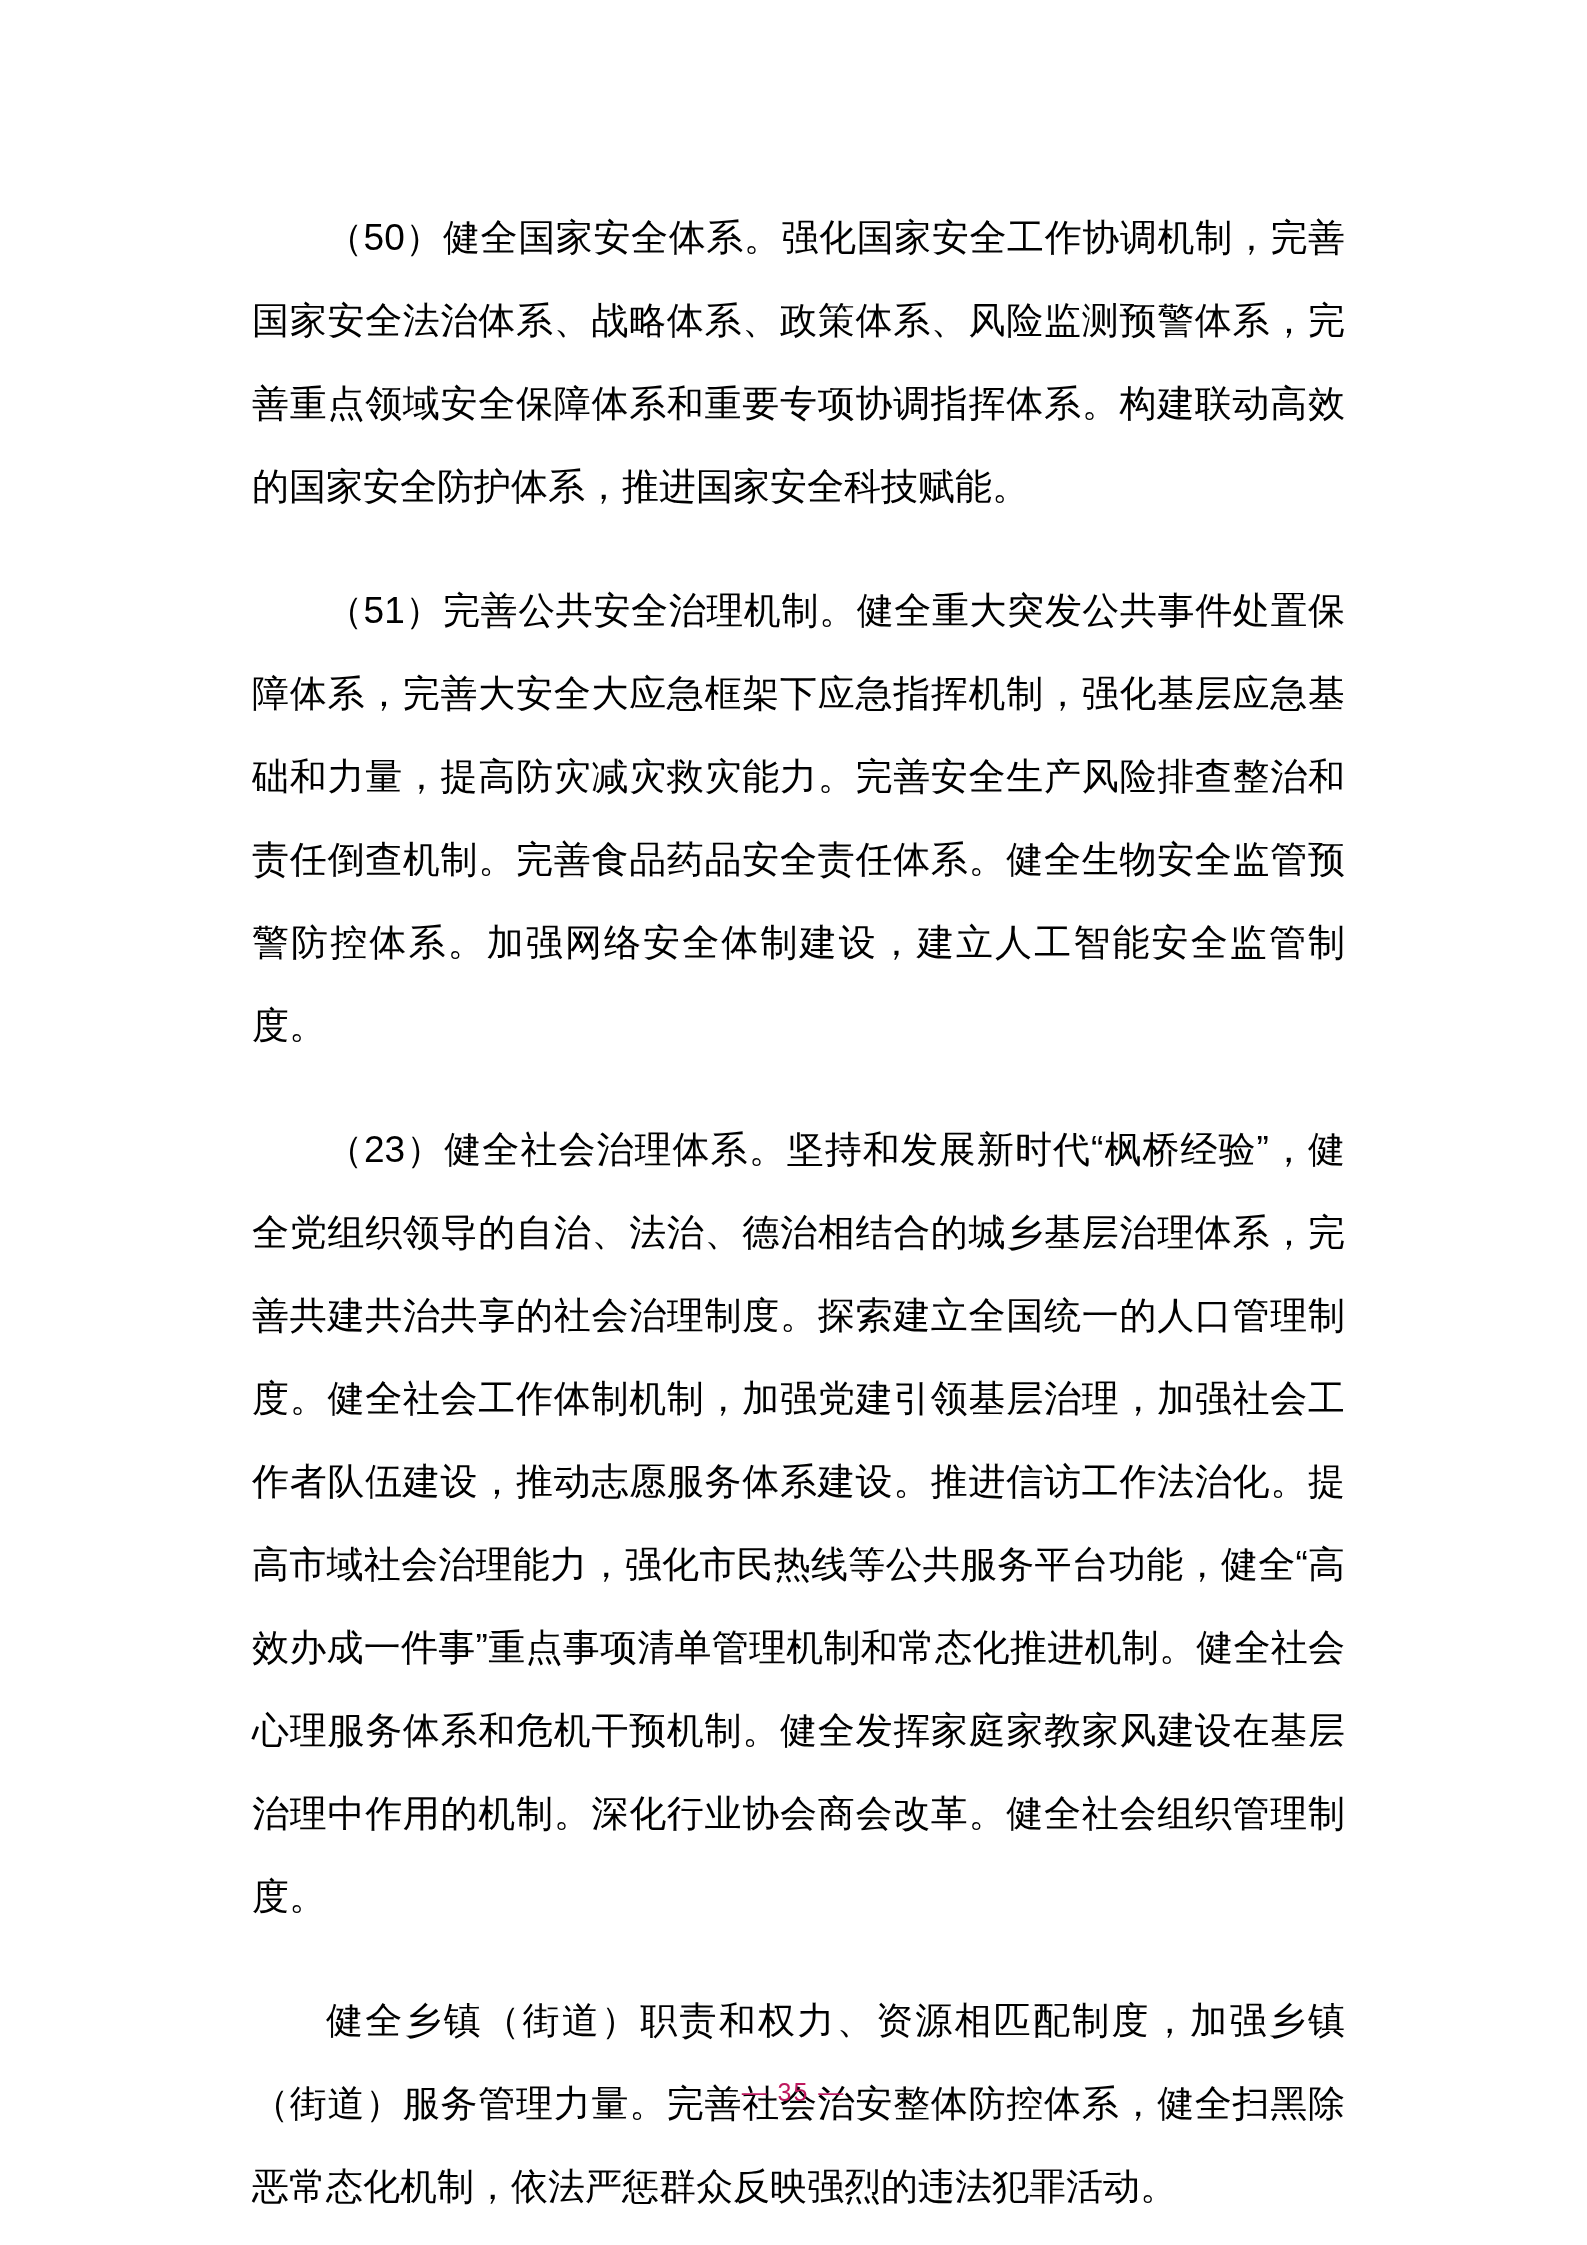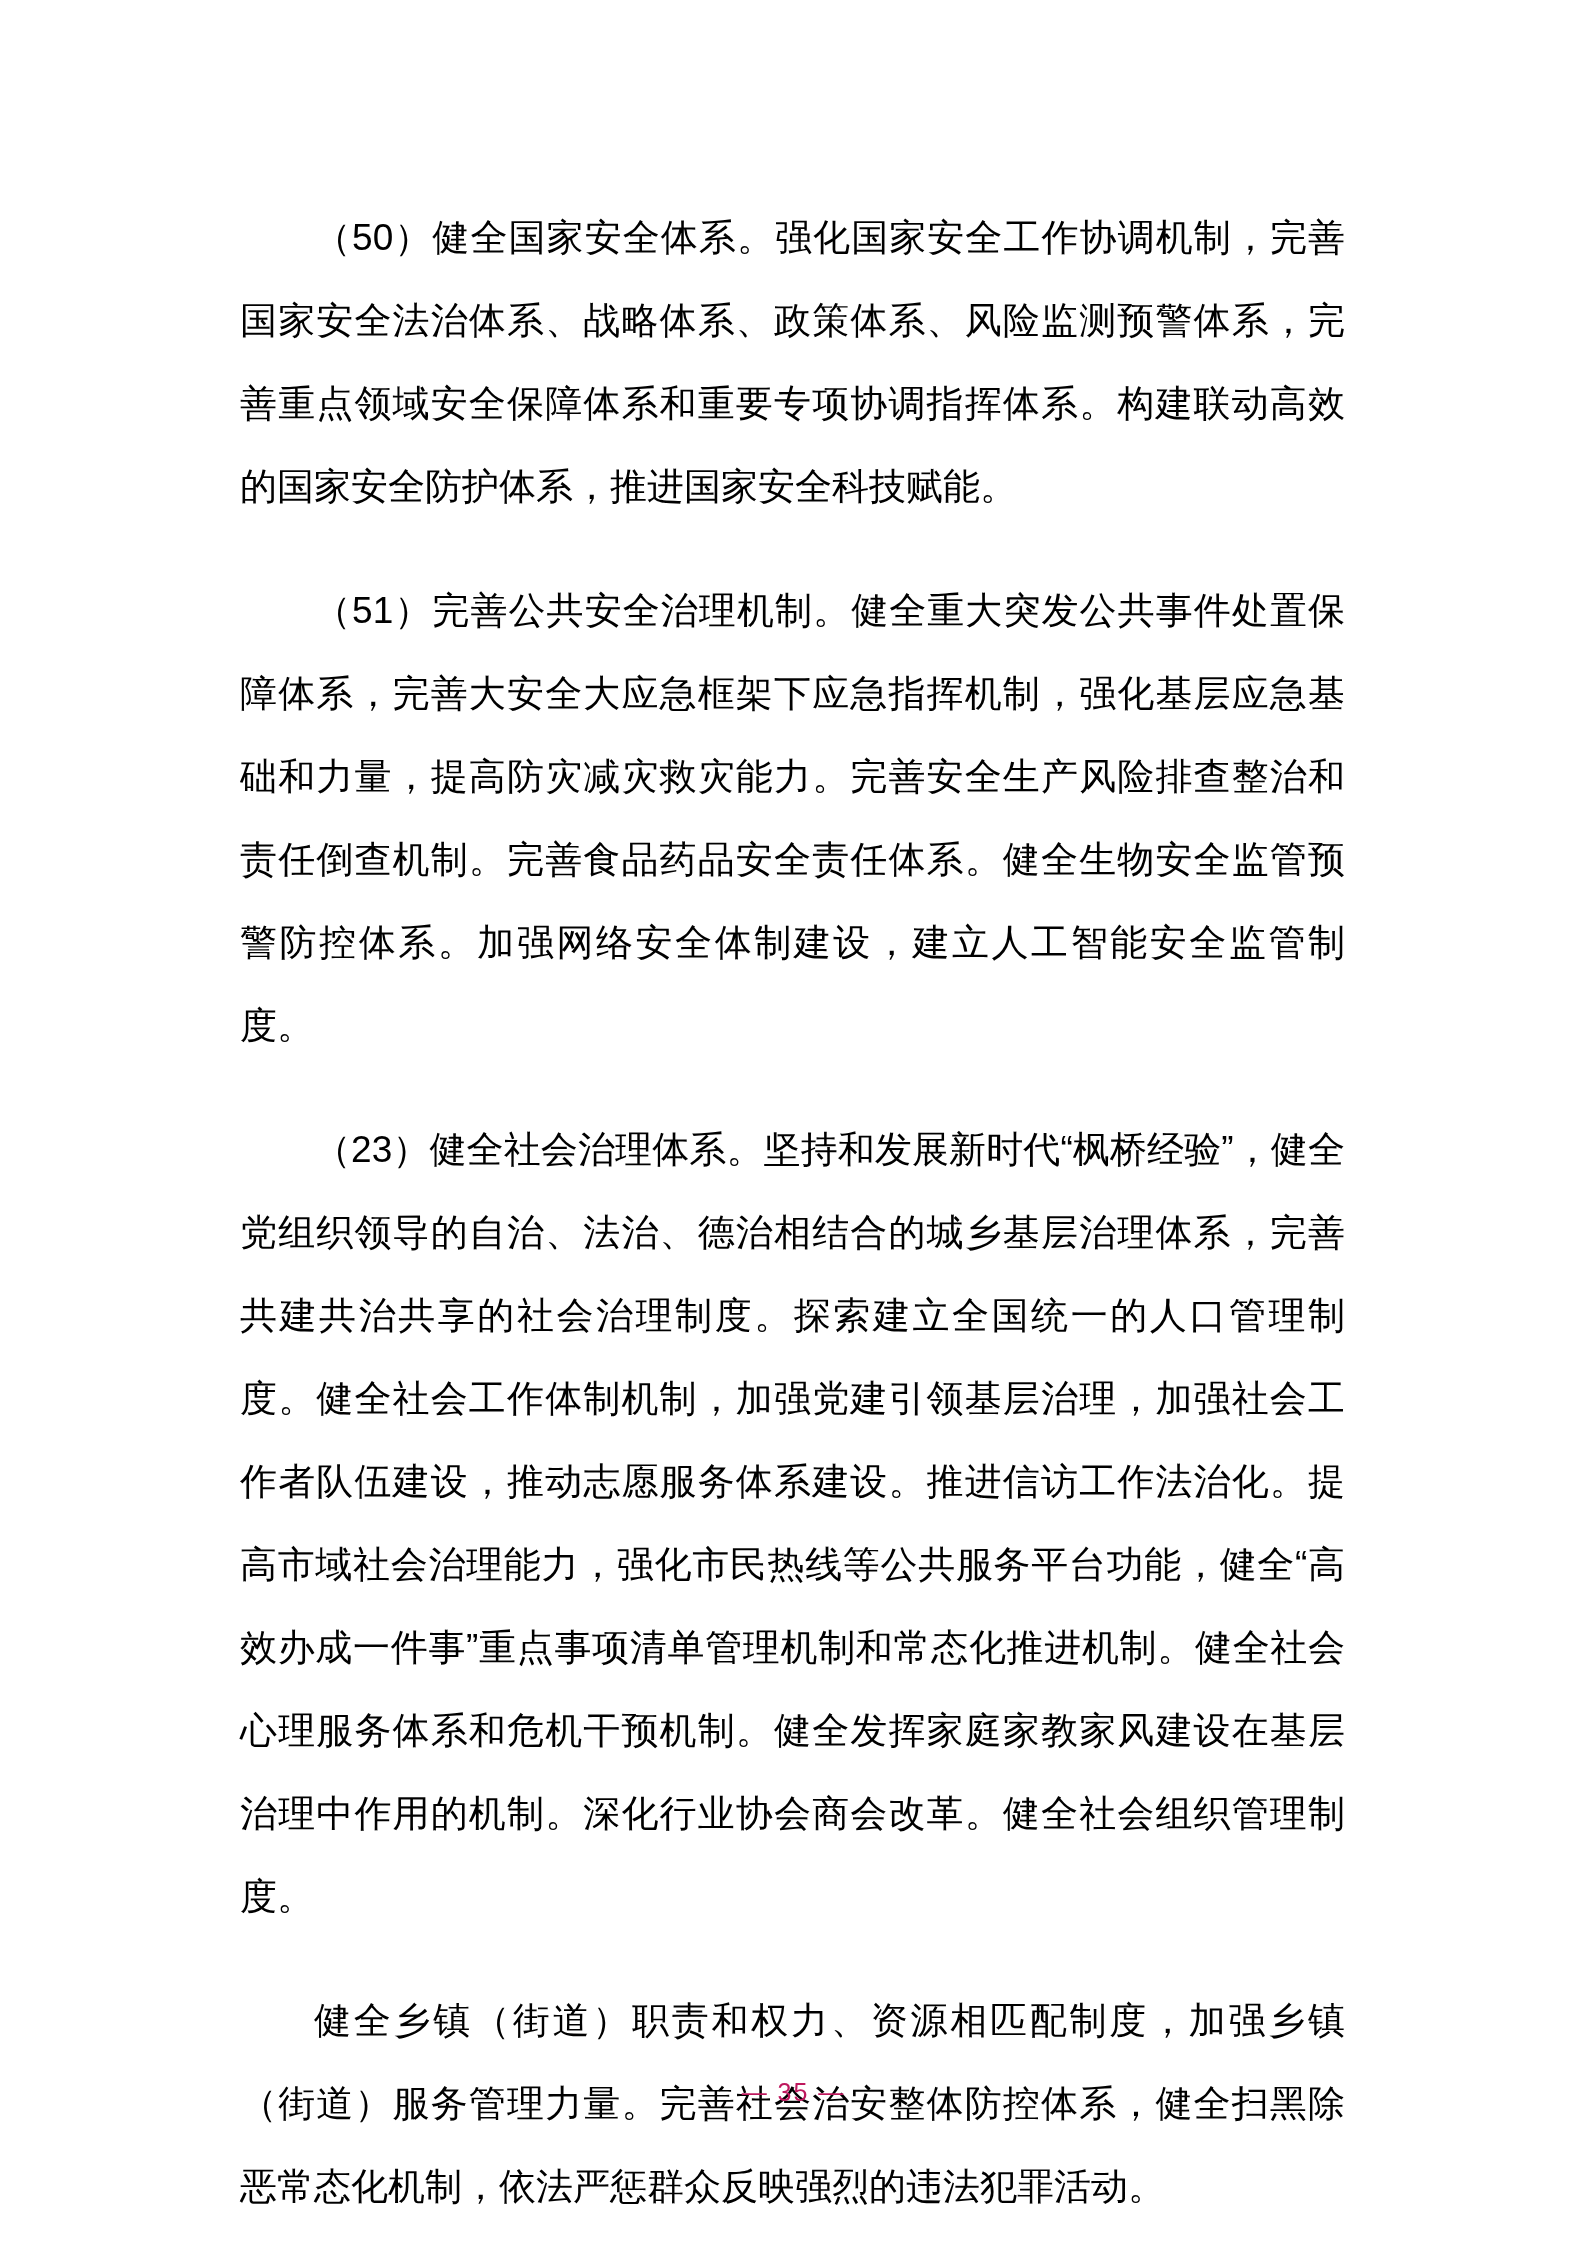--- a/index.html
+++ b/index.html
@@ -22,21 +22,21 @@
     background: #ffffff;
     overflow: hidden;
   }
   .content {
     position: absolute;
     top: 196px;
     left: 240px;
     width: 1105px;
   }
   p.para {
-    margin: 0 0 41px 0;
+    margin: 0 0 41px 12px;
     padding: 0;
     font-size: 37px;
     line-height: 83px;
     color: #000000;
     text-align: justify;
     text-indent: 2em;
     word-wrap: break-word;
     font-family: "Liberation Sans", sans-serif;
   }
   p.para.no-indent-last {

